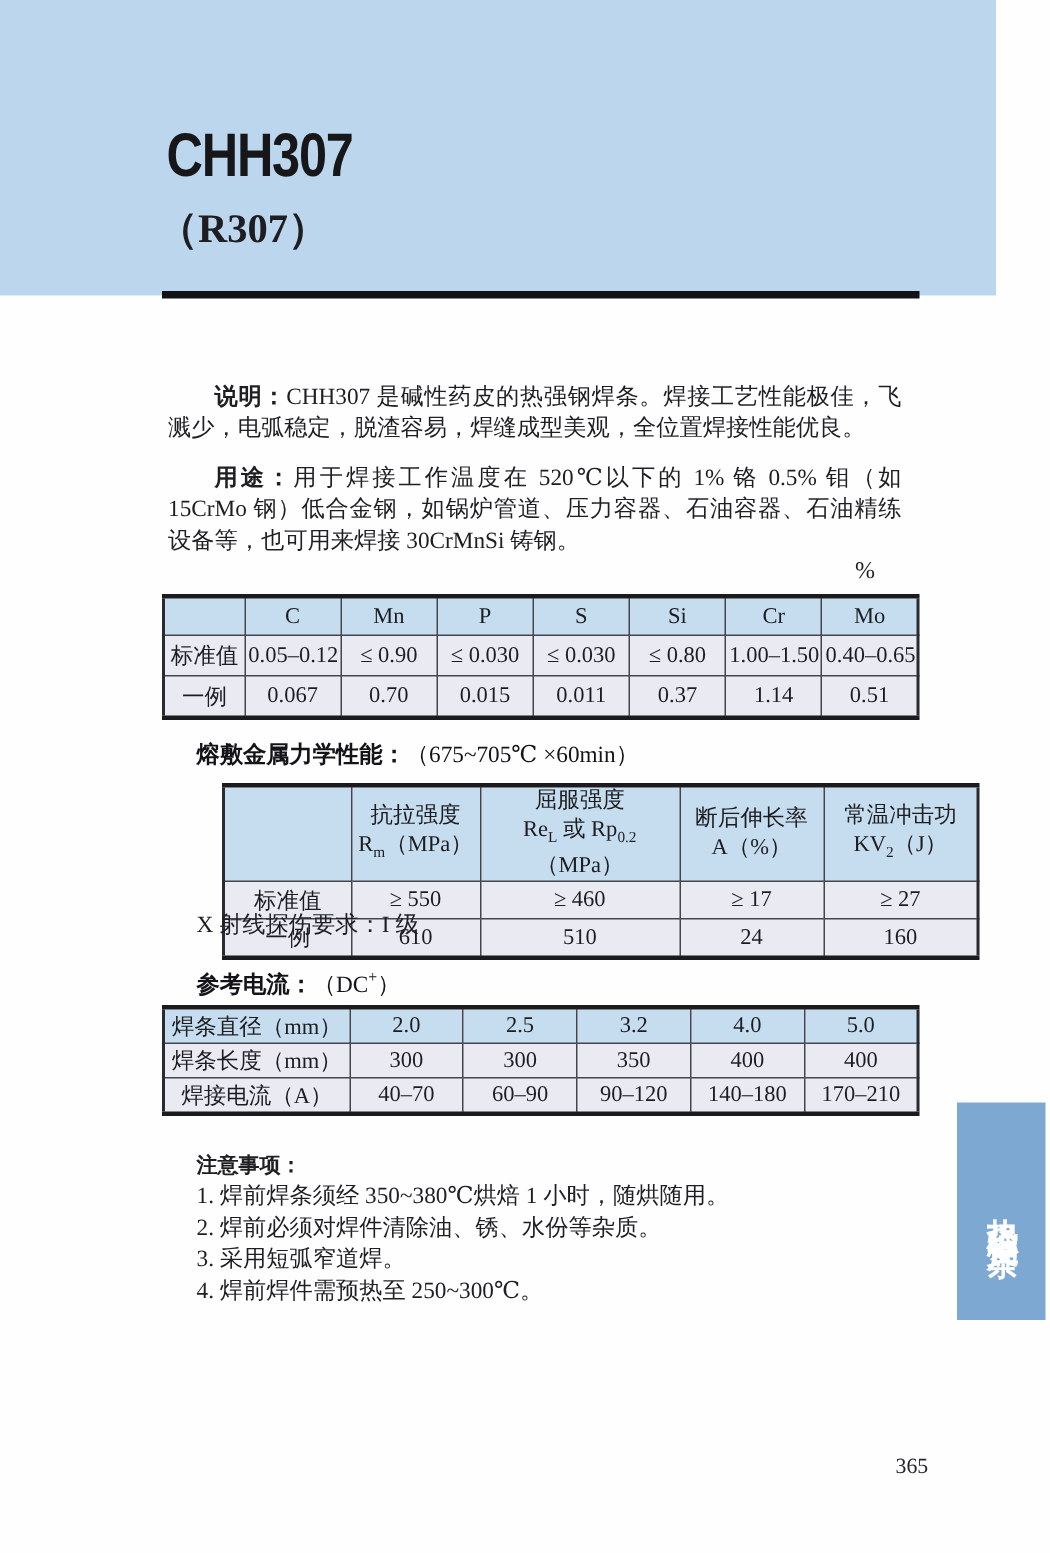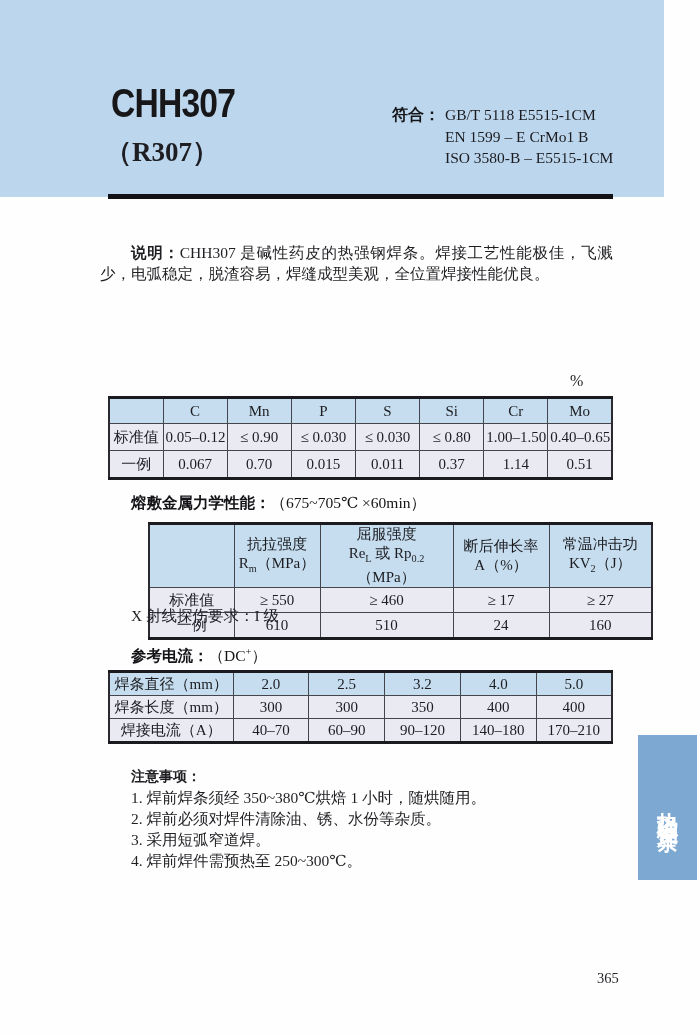--- a/index.html
+++ b/index.html
@@ -22,21 +22,21 @@
   .brand-sub{position:absolute;left:105px;top:134px;font-size:27px;color:#1d1d22;font-weight:bold;}
   .conform{position:absolute;left:392px;top:104px;display:flex;gap:5px;}
   .conform-label{font-size:16px;line-height:21.5px;color:#16161a;}
   .standards{display:flex;flex-direction:column;}
   .standards span{font-size:15.5px;line-height:21.5px;color:#1b1b20;}
 
   .rule{position:absolute;left:108px;top:194px;width:505px;height:5px;background:var(--rule,#121216);}
 
   
   .intro{position:absolute;left:100px;top:242px;width:513px;font-size:15.5px;line-height:21px;text-align:justify;}
-  .intro p{margin:0;text-indent:2em;}
+  .intro p{margin:12px;text-indent:2em;}
   .intro .hei{font-size:15.5px;}
 
   
   .sec-title{position:absolute;font-size:15.5px;color:#141418;}
   .sec-title .cond{font-family:"Liberation Serif","DejaVu Serif",serif;font-weight:normal;margin-top:13px;}
   .unit{position:absolute;left:570px;top:372px;font-size:16px;}
 
   
   .tbl-wrap{position:absolute;left:108px;}
   table{border-collapse:collapse;table-layout:fixed;width:505px;background:var(--table-row,#e9eaf2);}
@@ -75,33 +75,26 @@
   .page-num{position:absolute;left:597px;top:970px;font-size:14.5px;color:#26262b;}
 </style>
 </head>
 <body>
 
 <div class="page">
 
   <div class="header-band">
     <div class="brand-title">CHH307</div>
     <div class="brand-sub song">（R307）</div>
-    <div class="conform">
-      <span class="conform-label hei">符合：</span>
-      <span class="standards">
-        <span>GB/T 5118 E5515-1CM</span>
-        <span>EN 1599 – E CrMo1 B</span>
-        <span>ISO 3580-B – E5515-1CM</span>
-      </span>
-    </div>
   </div>
   <div class="rule"></div>
 
   <div class="intro">
     <p><span class="hei">说明：</span><span>CHH307 是碱性药皮的热强钢焊条。焊接工艺性能极佳，飞溅少，电弧稳定，脱渣容易，焊缝成型美观，全位置焊接性能优良。</span></p>
+    <p><span class="hei">用途：</span><span>用于焊接工作温度在 520℃以下的 1% 铬 0.5% 钼（如 15CrMo 钢）低合金钢，如锅炉管道、压力容器、石油容器、石油精练设备等，也可用来焊接 30CrMnSi 铸钢。</span></p>
   </div>
 
   <div class="unit song">%</div>
   <div class="tbl-wrap" style="top:396px;">
     <table class="chem-tbl">
       <colgroup>
           <col style="width:54px">
           <col>
           <col>
           <col>

